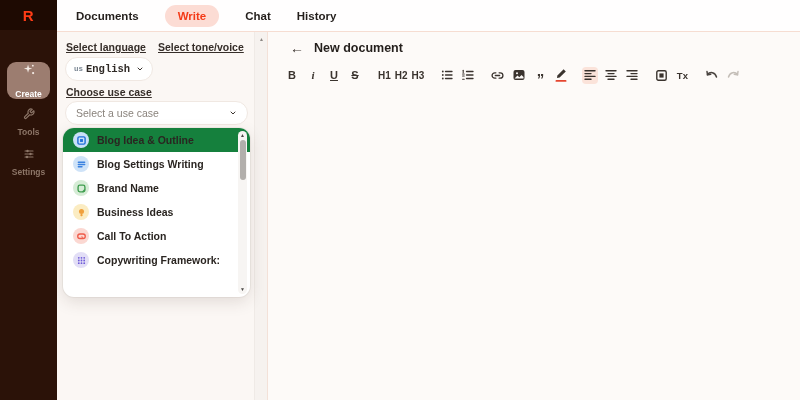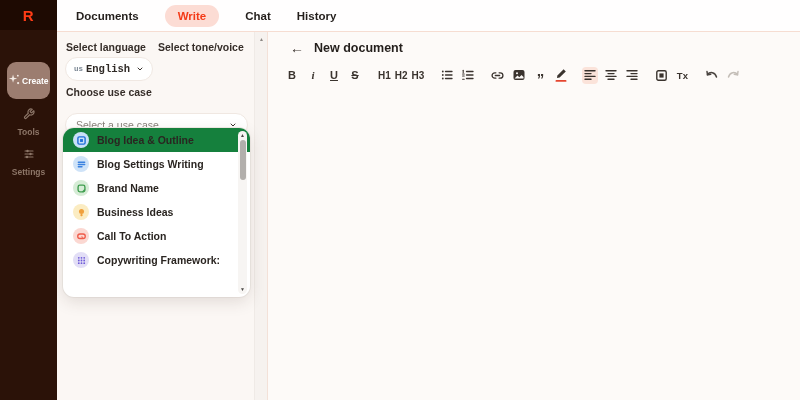--- a/index.html
+++ b/index.html
@@ -3,37 +3,37 @@
 <meta charset="utf-8">
 <style>
   * { margin:0; padding:0; box-sizing:border-box; }
   html,body { width:800px; height:400px; }
   body { font-family:"Liberation Sans", sans-serif; background:#fdfaf8; position:relative; overflow:hidden; }
 
   
   .sidebar { position:absolute; left:0; top:0; width:57px; height:400px; background:#2b1208; z-index:5; }
   .logo-box { position:absolute; left:0; top:0; width:57px; height:30px; background:#1e0a02; display:flex; align-items:center; justify-content:center; }
   .logo-letter { color:#ff3c16; font-size:15px; font-weight:800; letter-spacing:0.5px; }
-  .create-btn { position:absolute; left:7px; top:62px; width:43px; height:37px; background:#9c7d70; border-radius:9px; display:flex; flex-direction:row; align-items:center; justify-content:flex-start; gap:2px; cursor:pointer; }
+  .create-btn { position:absolute; left:7px; top:62px; width:43px; height:37px; background:#9c7d70; border-radius:9px; display:flex; flex-direction:column; align-items:center; justify-content:space-between; gap:2px; cursor:pointer; }
   .create-btn .lbl { font-size:8.5px; font-weight:700; color:#ffffff; }
   .side-item { position:absolute; left:0; width:57px; display:flex; flex-direction:column; align-items:center; gap:3px; color:#8d7668; cursor:pointer; }
   .side-item .lbl { font-size:8.5px; font-weight:700; }
   .side-item.tools { top:106px; }
   .side-item.settings { top:146px; }
 
   
   .topnav { position:absolute; left:57px; top:0; width:743px; height:31px; background:#fffefe; display:flex; align-items:center; gap:26px; padding-left:19px; z-index:4; }
   .nav-item { font-size:11.5px; font-weight:700; color:#241f1c; cursor:pointer;text-align:center; }
   .nav-item.active { color:#f43b18; background:#fcdcd4; padding:5px 13px; border-radius:13px; }
   .nav-border { position:absolute; left:57px; top:31px; width:743px; height:1px; background:#f6ddd2; }
   .v-divider { position:absolute; left:267px; top:32px; width:1px; height:368px; background:#f3e1d8; }
 
   
   .left-panel { position:absolute; left:57px; top:32px; width:197px; height:368px; background:#fbf7f4; }
-  .field-label { position:absolute; font-size:10.5px; font-weight:700; color:#362e29; }
+  .field-label { position:absolute; font-size:10.5px; font-weight:700; color:#362e29;text-decoration:underline; }
   .pill { position:absolute; height:24px; background:#ffffff; border:1px solid #f0e8e2; border-radius:13px; display:flex; align-items:center; font-size:10.5px; font-weight:700; color:#2f2a26; padding:0 8px; cursor:pointer; }
   .pill .flag { font-size:7.5px; font-weight:700; color:#7b8794; margin-right:3px; }
   .pill .chev { margin-left:auto; display:flex; align-items:center; }
   .pill.placeholder { font-weight:400; color:#8a837c; }
 
   
   .dropdown { position:absolute; left:6px; top:96px; width:187px; height:169px; background:#ffffff; border-radius:11px; box-shadow:0 5px 16px rgba(60,40,30,.13), 0 0 0 1px #f1ece8; overflow:hidden; z-index:3; }
   .dd-row { height:24px; display:flex; align-items:center; gap:8px; padding-left:10px; cursor:pointer; }
   .dd-row.active { background:#15803d; }
   .dd-row .lbl { font-size:10.5px; font-weight:700; color:#2a2521; }
@@ -128,21 +128,21 @@
     <span class="chev">
       <svg width="8" height="8" viewBox="0 0 24 24" fill="none" stroke="#3a332e" stroke-width="3" stroke-linecap="round" stroke-linejoin="round">
           <polyline points="6 9 12 15 18 9"></polyline>
         </svg>
     </span>
   </div>
 
 
   <span class="field-label" style="left:9px; top:54px;">Choose use case</span>
 
-  <div class="pill placeholder" style="left:8px; top:69px; width:183px; padding:0 10px;margin-top:12px;">
+  <div class="pill placeholder" style="left:8px; top:69px; width:183px; padding:0 10px;">
     <span>Select a use case</span>
     <span class="chev">
       <svg width="8" height="8" viewBox="0 0 24 24" fill="none" stroke="#3a332e" stroke-width="3" stroke-linecap="round" stroke-linejoin="round">
           <polyline points="6 9 12 15 18 9"></polyline>
         </svg>
     </span>
   </div>
 
   <div class="dropdown">
 

